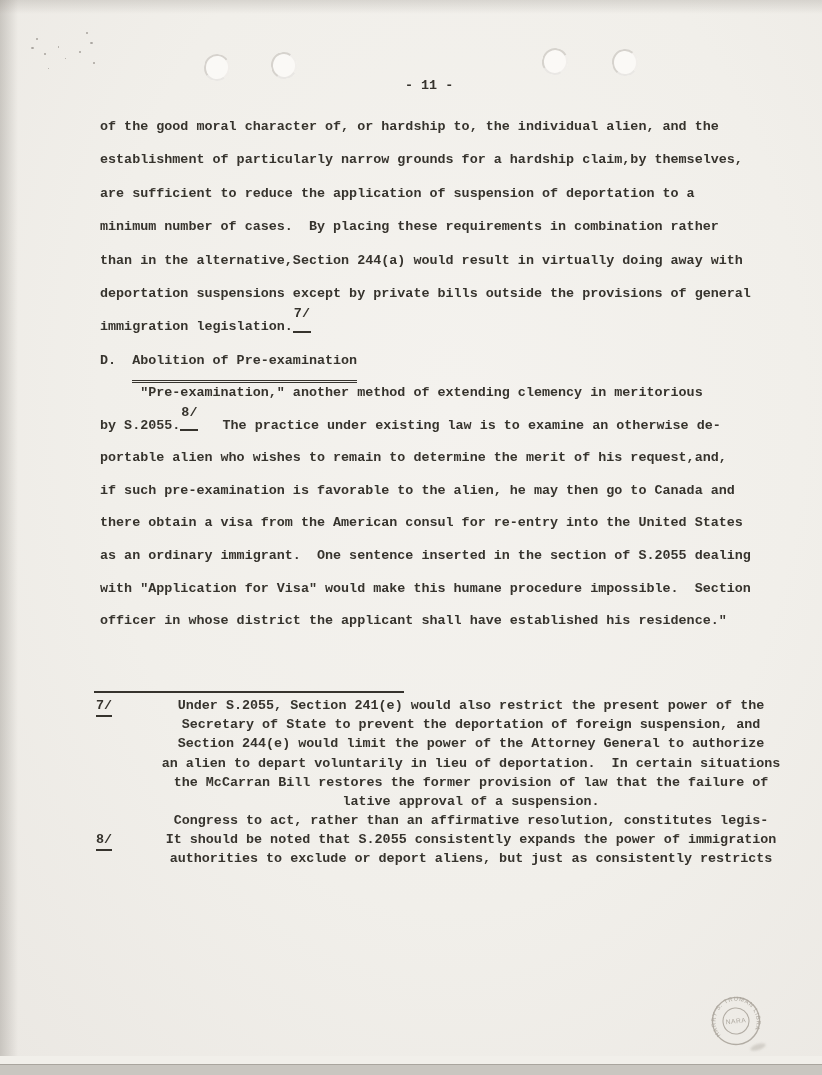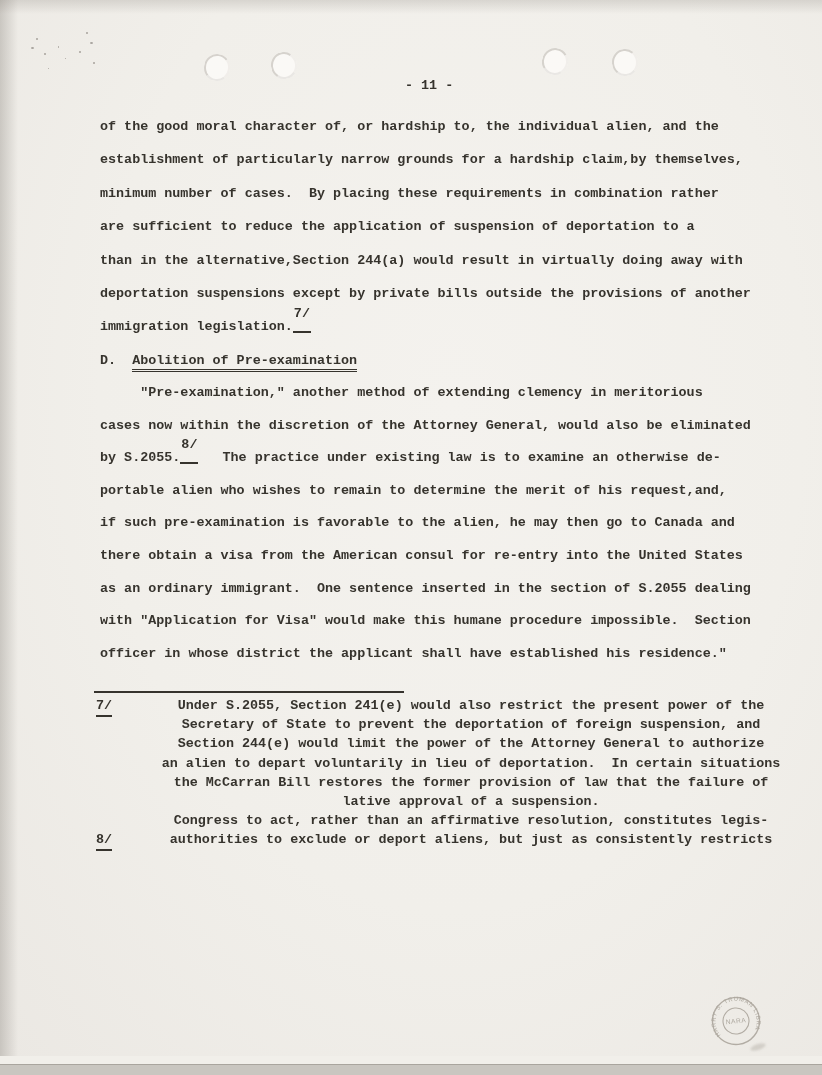--- a/index.html
+++ b/index.html
@@ -36,21 +36,21 @@
     white-space: pre;
     font-size: 13.4px;
     font-weight: bold;
     letter-spacing: 0;
   }
   .block { position: absolute; left: 100px; }
   .para1 { top: 110px; width: 690px; }
   .para1 .tline { line-height: 33.4px; height: 33.4px; }
   .heading-row { top: 344px; }
   .heading-row .tline { line-height: 33px; }
-  .heading-title { border-bottom: 3px double var(--ink, #36332d); padding-bottom: 1px; }
+  .heading-title { border-bottom: 3px double var(--ink, #36332d); padding-bottom: 12px; }
   .para2 { top: 377px; width: 700px; }
   .para2 .tline { line-height: 32.6px; height: 32.6px; }
   .fnref {
     display: inline-block; position: relative; top: -13px;
     border-bottom: 2px solid currentColor; padding: 0 1px;
     font-size: 13.4px; font-weight: bold;
   }
   .page-number {
     position: absolute; left: 405px; top: 78px;
     font-size: 13.4px; font-weight: bold; white-space: pre;
@@ -112,34 +112,33 @@
   <div class="hole" style="left:204px;top:54px;transform:rotate(8deg);"></div>
   <div class="hole" style="left:271px;top:52px;transform:rotate(-12deg);"></div>
   <div class="hole" style="left:542px;top:48px;transform:rotate(15deg);"></div>
   <div class="hole" style="left:612px;top:49px;transform:rotate(-6deg);"></div>
 
   <div class="page-number">- 11 -</div>
 
   <div class="block para1">
     <div class="tline">of the good moral character of, or hardship to, the individual alien, and the</div>
     <div class="tline">establishment of particularly narrow grounds for a hardship claim,by themselves,</div>
+    <div class="tline">are sufficient to reduce the application of suspension of deportation to a</div>
     <div class="tline">minimum number of cases.  By placing these requirements in combination rather</div>
-    <div class="tline">are sufficient to reduce the application of suspension of deportation to a</div>
     <div class="tline">than in the alternative,Section 244(a) would result in virtually doing away with</div>
-    <div class="tline">deportation suspensions except by private bills outside the provisions of another</div>
+    <div class="tline">deportation suspensions except by private bills outside the provisions of general</div>
     <div class="tline"><span>immigration legislation.</span><span class="fnref">7/</span></div>
   </div>
 
   <div class="block heading-row">
     <div class="tline"><span>D.  </span><span class="heading-title">Abolition of Pre-examination</span></div>
   </div>
 
   <div class="block para2">
     <div class="tline">     "Pre-examination," another method of extending clemency in meritorious</div>
-    <div class="tline">cases now within the discretion of the Attorney General, would also be eliminated</div>
     <div class="tline"><span>by S.2055.</span><span class="fnref">8/</span><span>   The practice under existing law is to examine an otherwise de-</span></div>
     <div class="tline">portable alien who wishes to remain to determine the merit of his request,and,</div>
     <div class="tline">if such pre-examination is favorable to the alien, he may then go to Canada and</div>
     <div class="tline">there obtain a visa from the American consul for re-entry into the United States</div>
     <div class="tline">as an ordinary immigrant.  One sentence inserted in the section of S.2055 dealing</div>
     <div class="tline">with "Application for Visa" would make this humane procedure impossible.  Section</div>
     <div class="tline">officer in whose district the applicant shall have established his residence."</div>
   </div>
 
   <div class="fn-rule"></div>
@@ -150,20 +149,21 @@
     <div class="tline">Secretary of State to prevent the deportation of foreign suspension, and</div>
     <div class="tline">Section 244(e) would limit the power of the Attorney General to authorize</div>
     <div class="tline">an alien to depart voluntarily in lieu of deportation.  In certain situations</div>
     <div class="tline">the McCarran Bill restores the former provision of law that the failure of</div>
     <div class="tline">lative approval of a suspension.</div>
     <div class="tline">Congress to act, rather than an affirmative resolution, constitutes legis-</div>
   </div>
 
   <div class="footnote fn8">
     <span class="fn-marker">8/</span>
+    <div class="tline">It should be noted that S.2055 consistently expands the power of immigration</div>
     <div class="tline">authorities to exclude or deport aliens, but just as consistently restricts</div>
   </div>
 
   <svg class="stamp" width="62" height="62" viewBox="0 0 62 62">
     <circle cx="31" cy="31" r="23.5" fill="none" stroke="#a8a299" stroke-width="1.4"></circle>
     <circle cx="31" cy="31" r="13" fill="none" stroke="#a8a299" stroke-width="1.1"></circle>
     <path id="stampArc" d="M 14.5,43.5 A 20.5,20.5 0 1 1 47.5,43.5" fill="none"></path>
     <text font-size="5.9" font-family="Liberation Sans, sans-serif" letter-spacing="0.7" fill="#a19b91">
       <textPath href="#stampArc">HARRY S. TRUMAN LIBRARY</textPath>
     </text>

